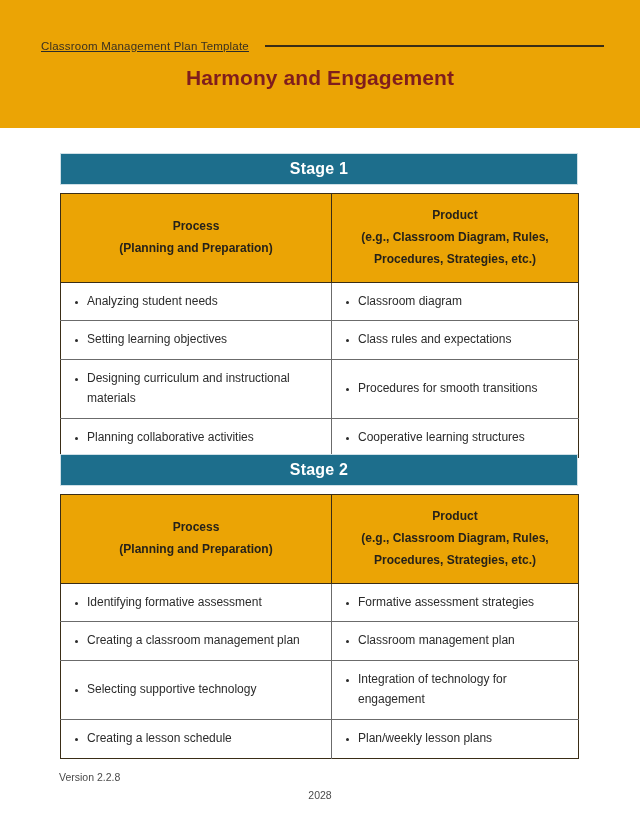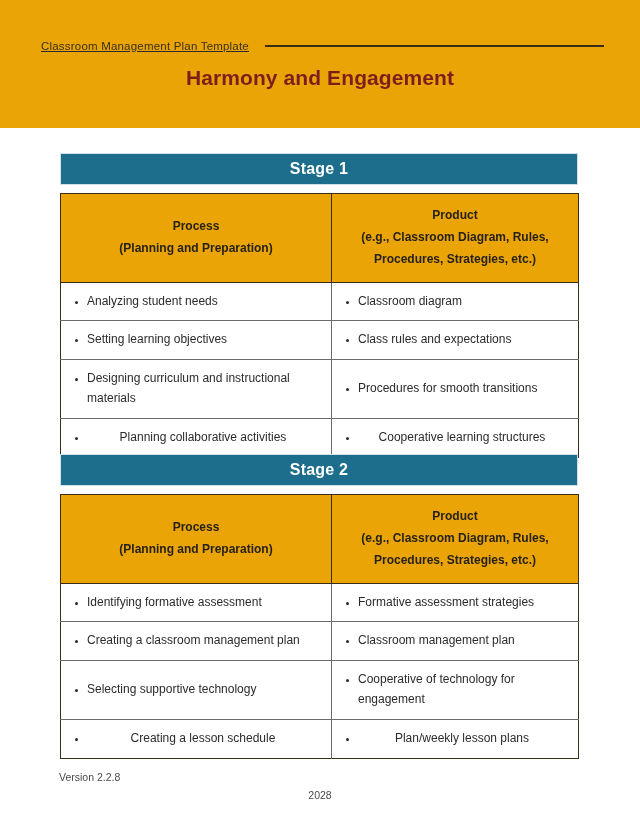--- a/index.html
+++ b/index.html
@@ -111,21 +111,21 @@
   .stage-table td {
     font-size: 12px;
     color: #2b2b2b;
     padding: 9px 12px 9px 10px;
     border-right: 1.2px solid #6b6b6b;
     border-bottom: 1.2px solid #6b6b6b;
     vertical-align: middle;
     line-height: 1.65;
   }
   .stage-table td:last-child { border-right: none; }
-  .stage-table tr:last-child td { border-bottom: none; text-align: center; }
+  .stage-table tr:last-child td { border-bottom: none; }
 
   .cell-list {
     margin: 0;
     padding-left: 16px;
     list-style: disc;
   }
   .cell-list li::marker { font-size: 9px; }
 
   
   .footer {
@@ -283,21 +283,21 @@
         </td>
       </tr>
       <tr>
         <td>
           <ul class="cell-list">
               <li>Selecting supportive technology</li>
             </ul>
         </td>
         <td>
           <ul class="cell-list">
-              <li>Cooperative of technology for engagement</li>
+              <li>Integration of technology for engagement</li>
             </ul>
         </td>
       </tr>
       <tr>
         <td>
           <ul class="cell-list">
               <li>Creating a lesson schedule</li>
             </ul>
         </td>
         <td>

